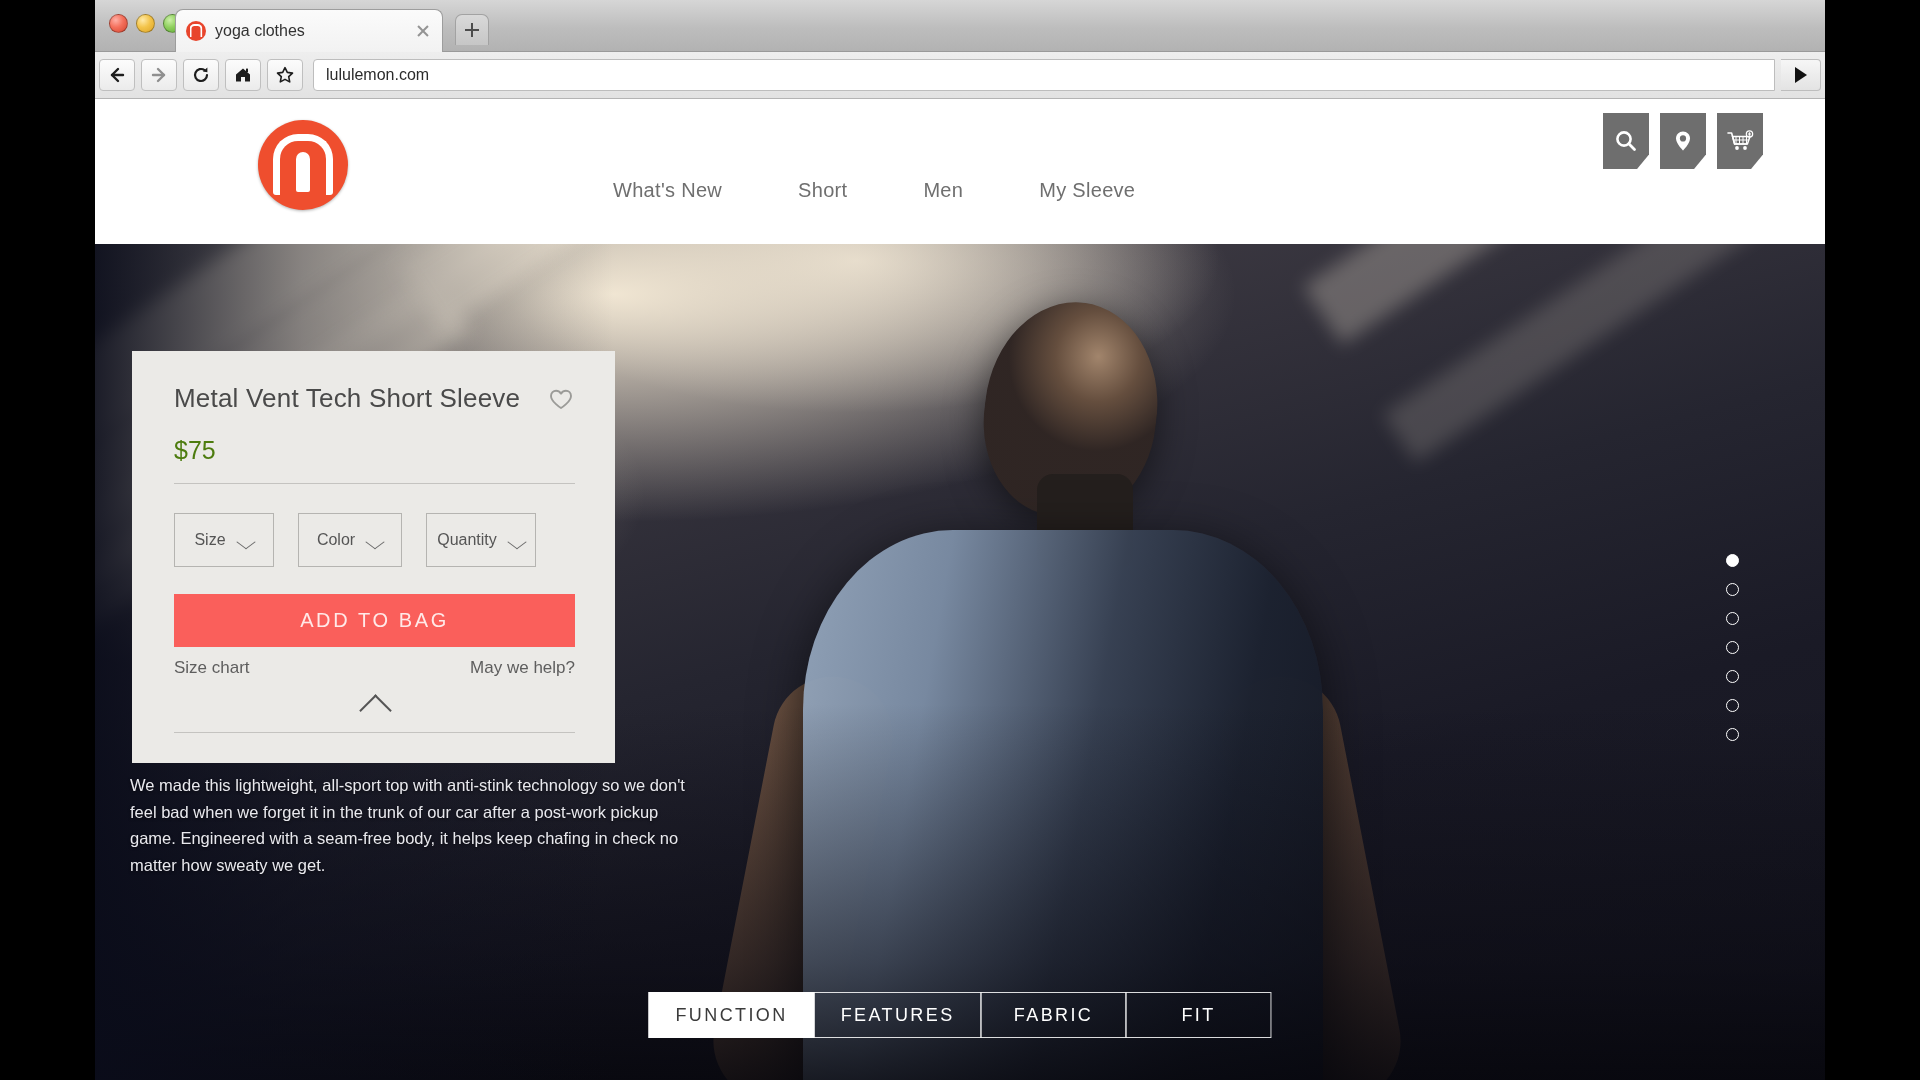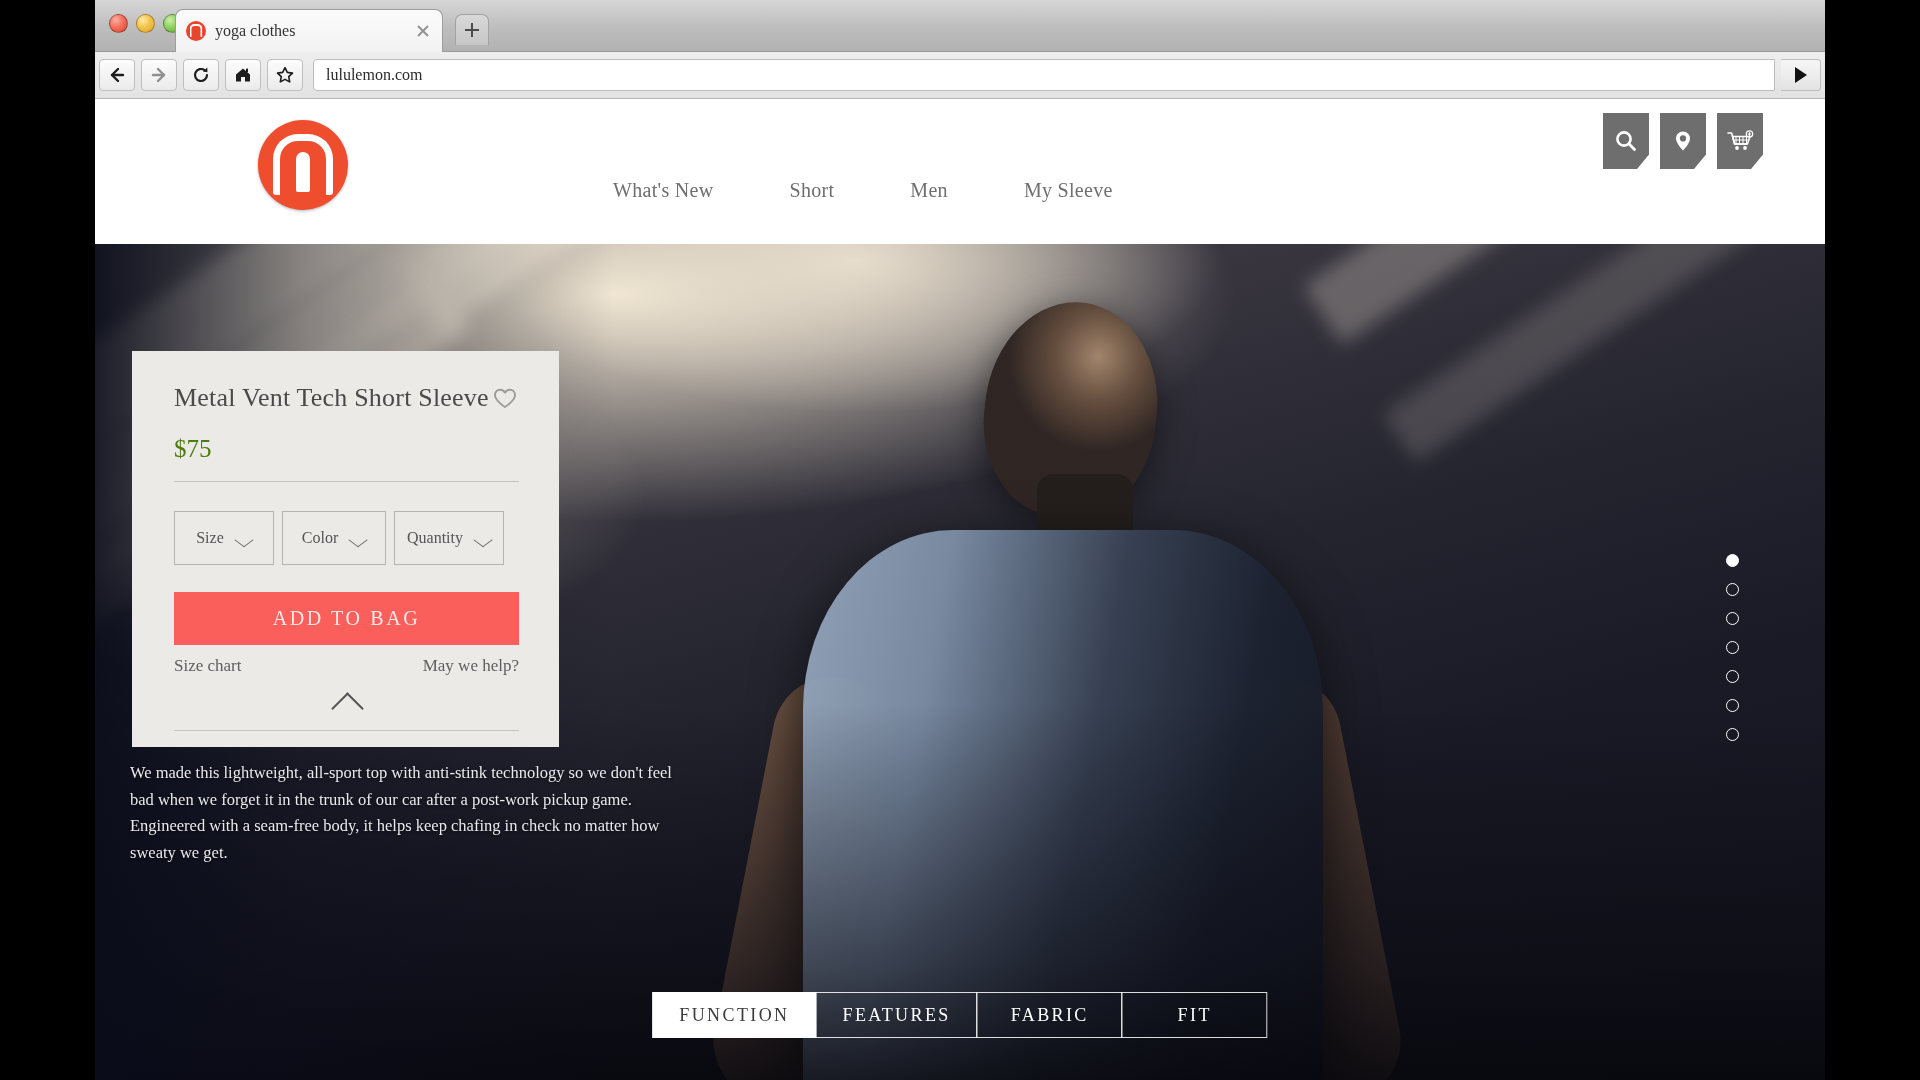--- a/index.html
+++ b/index.html
@@ -21,21 +21,20 @@
 
   
   .browser {
     position: absolute;
     left: 95px;
     top: 0;
     width: 1730px;
     height: 1080px;
     background: #ffffff;
     overflow: hidden;
-    font-family: Liberation Serif, serif;
   }
 
   
   .tabstrip {
     position: relative;
     height: 52px;
     background: linear-gradient(to bottom, #d6d6d6 0%, #bdbdbd 55%, #b2b2b2 100%);
     border-bottom: 1px solid #9a9a9a;
   }
 
@@ -343,23 +342,23 @@
     background:
       linear-gradient(to right, rgba(10,12,26,.92) 0%, rgba(12,14,28,.45) 12%, rgba(0,0,0,0) 30%),
       linear-gradient(to bottom, rgba(0,0,0,0) 55%, rgba(8,8,16,.55) 86%, rgba(6,6,12,.85) 100%);
   }
 
   
   .product-card {
     position: absolute;
     left: 37px;
     top: 107px;
-    width: 427px;
+    width: 483px;
     background: #ebeae7;
-    padding: 32px 40px 16px 42px;
+    padding: 32px 40px 30px 42px;
     z-index: 4;
   }
   .pc-titlerow {
     display: flex;
     align-items: center;
     justify-content: space-between;
   }
   .pc-title {
     font-size: 26px;
     color: #4a4a4a;
@@ -375,21 +374,21 @@
     color: #4d7c0f;
   }
   .pc-rule {
     margin-top: 18px;
     height: 1px;
     background: #c4c3c0;
   }
 
   .pc-selects {
     display: flex;
-    gap: 8px;
+    gap: 24px;
     margin-top: 29px;
   }
   .sel {
     height: 54px;
     border: 1px solid #b5b4b1;
     background: #ebeae7;
     display: flex;
     align-items: center;
     justify-content: center;
     gap: 13px;
@@ -455,21 +454,21 @@
   .pc-rule-bottom {
     margin-top: 18px;
     height: 1px;
     background: #c4c3c0;
   }
 
   
   .description {
     position: absolute;
     left: 35px;
-    top: 516px;
+    top: 528px;
     width: 560px;
     color: #e9e9ee;
     font-size: 16.5px;
     line-height: 1.61;
     z-index: 3;
     text-shadow: 0 1px 3px rgba(0,0,0,.6);
   }
 
   
   .dots {

